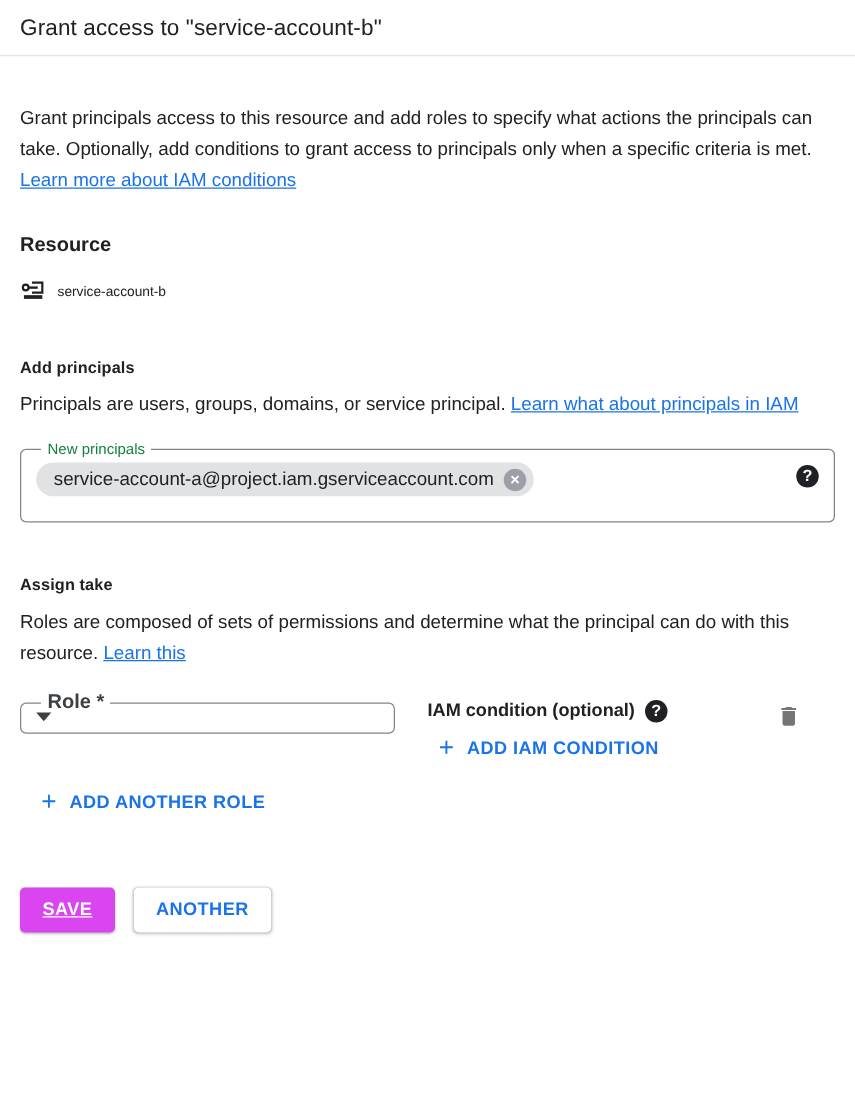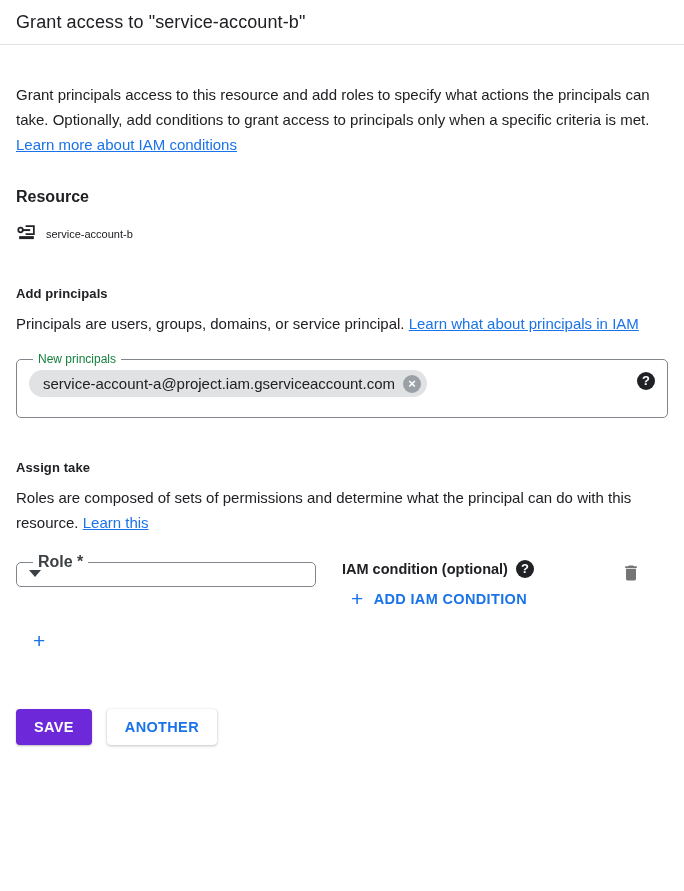--- a/index.html
+++ b/index.html
@@ -78,21 +78,21 @@
   .add-role-wrap { margin-top: 24px; }
   .add-role-wrap .text-btn { padding-left: 17px; margin-top: 0; }
 
   .footer { display: flex; gap: 15px; margin-top: 57px; }
   .btn {
     height: 36px; border-radius: 4px; border: none;
     font-size: 14.5px; font-weight: 700; letter-spacing: .35px;
     display: inline-flex; align-items: center; padding: 0 18px; cursor: pointer;
     font-family: "Liberation Sans", sans-serif;
   }
-  .btn-primary { background: #6d28d9; color: #fff; box-shadow: 0 1px 2px rgba(60,64,67,.35); }
+  .btn-primary { background: #d946ef; color: #fff; box-shadow: 0 1px 2px rgba(60,64,67,.35); text-decoration: underline; }
   .btn-secondary { background: #fff; color: #1a73e8; box-shadow: 0 1px 3px rgba(60,64,67,.3), 0 0 1px rgba(60,64,67,.2); }
 </style>
 </head>
 <body>
 
 <div class="header">
   <h1>Grant access to "service-account-b"</h1>
 </div>
 
 <div class="content">
@@ -157,20 +157,21 @@
             <path d="M6 19c0 1.1.9 2 2 2h8c1.1 0 2-.9 2-2V7H6v12zM19 4h-3.5l-1-1h-5l-1 1H5v2h14V4z"></path>
           </svg>
         </span>
       </button>
     </div>
   </div>
 
   <div class="add-role-wrap">
     <button class="text-btn">
       <span class="plus">+</span>
+      <span>ADD ANOTHER ROLE</span>
     </button>
   </div>
 
   <div class="footer">
     <button class="btn btn-primary">SAVE</button>
     <button class="btn btn-secondary">ANOTHER</button>
   </div>
 
 </div>
 

